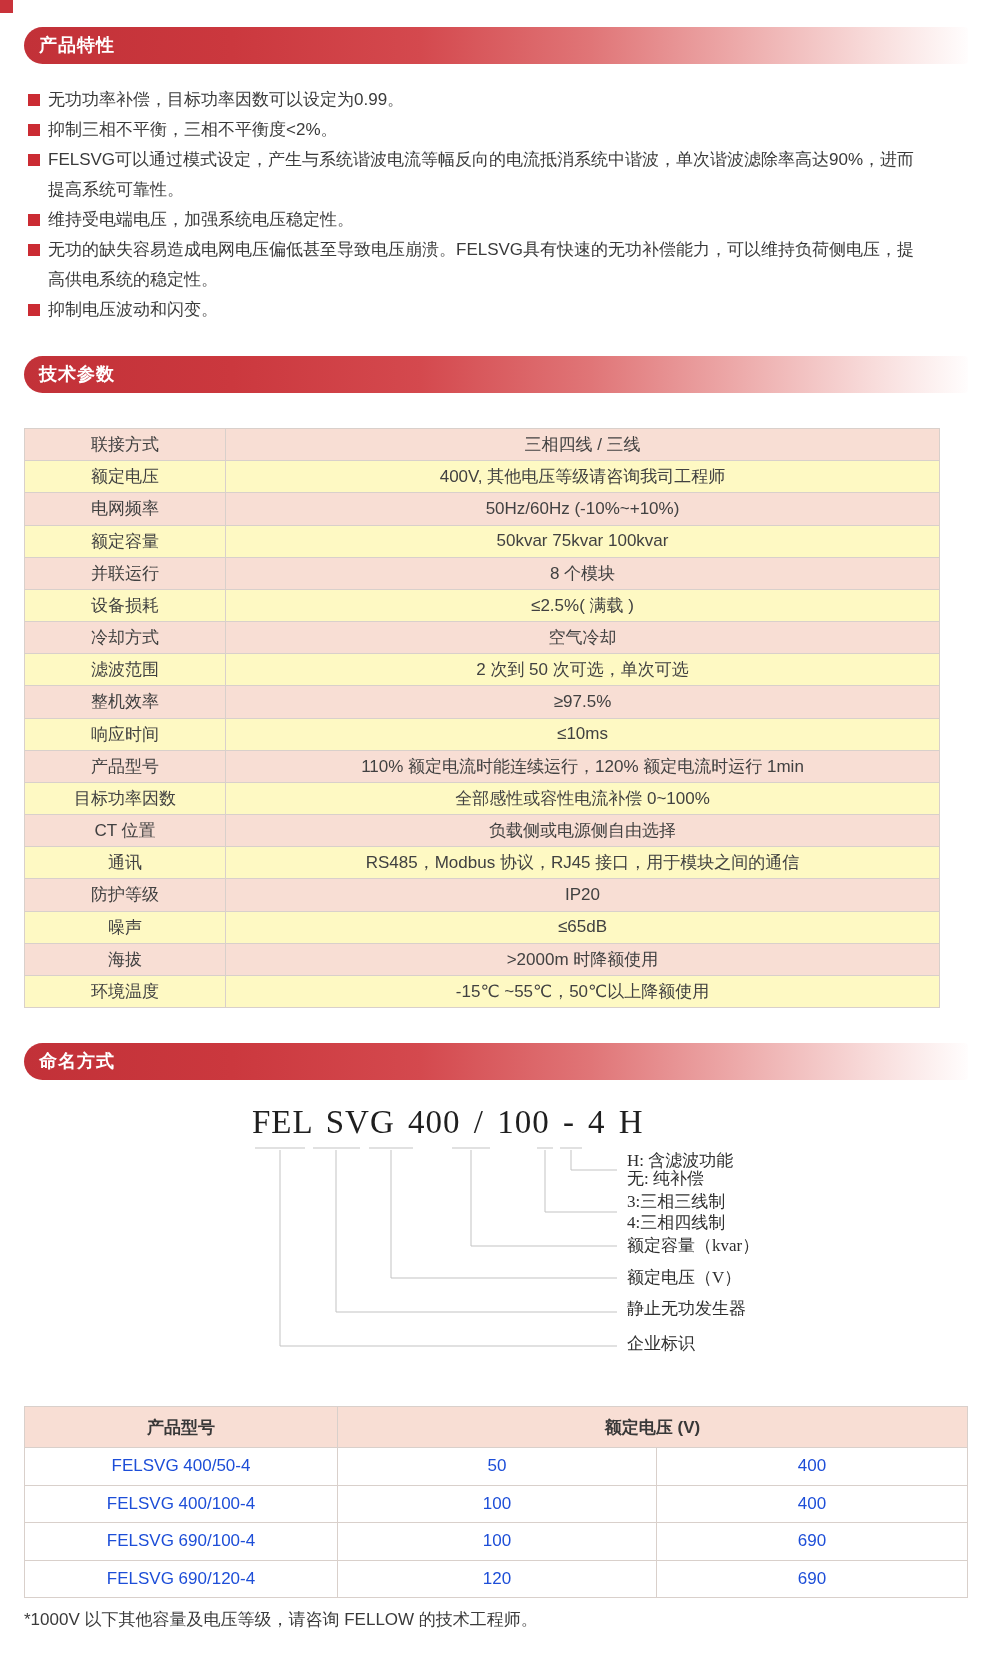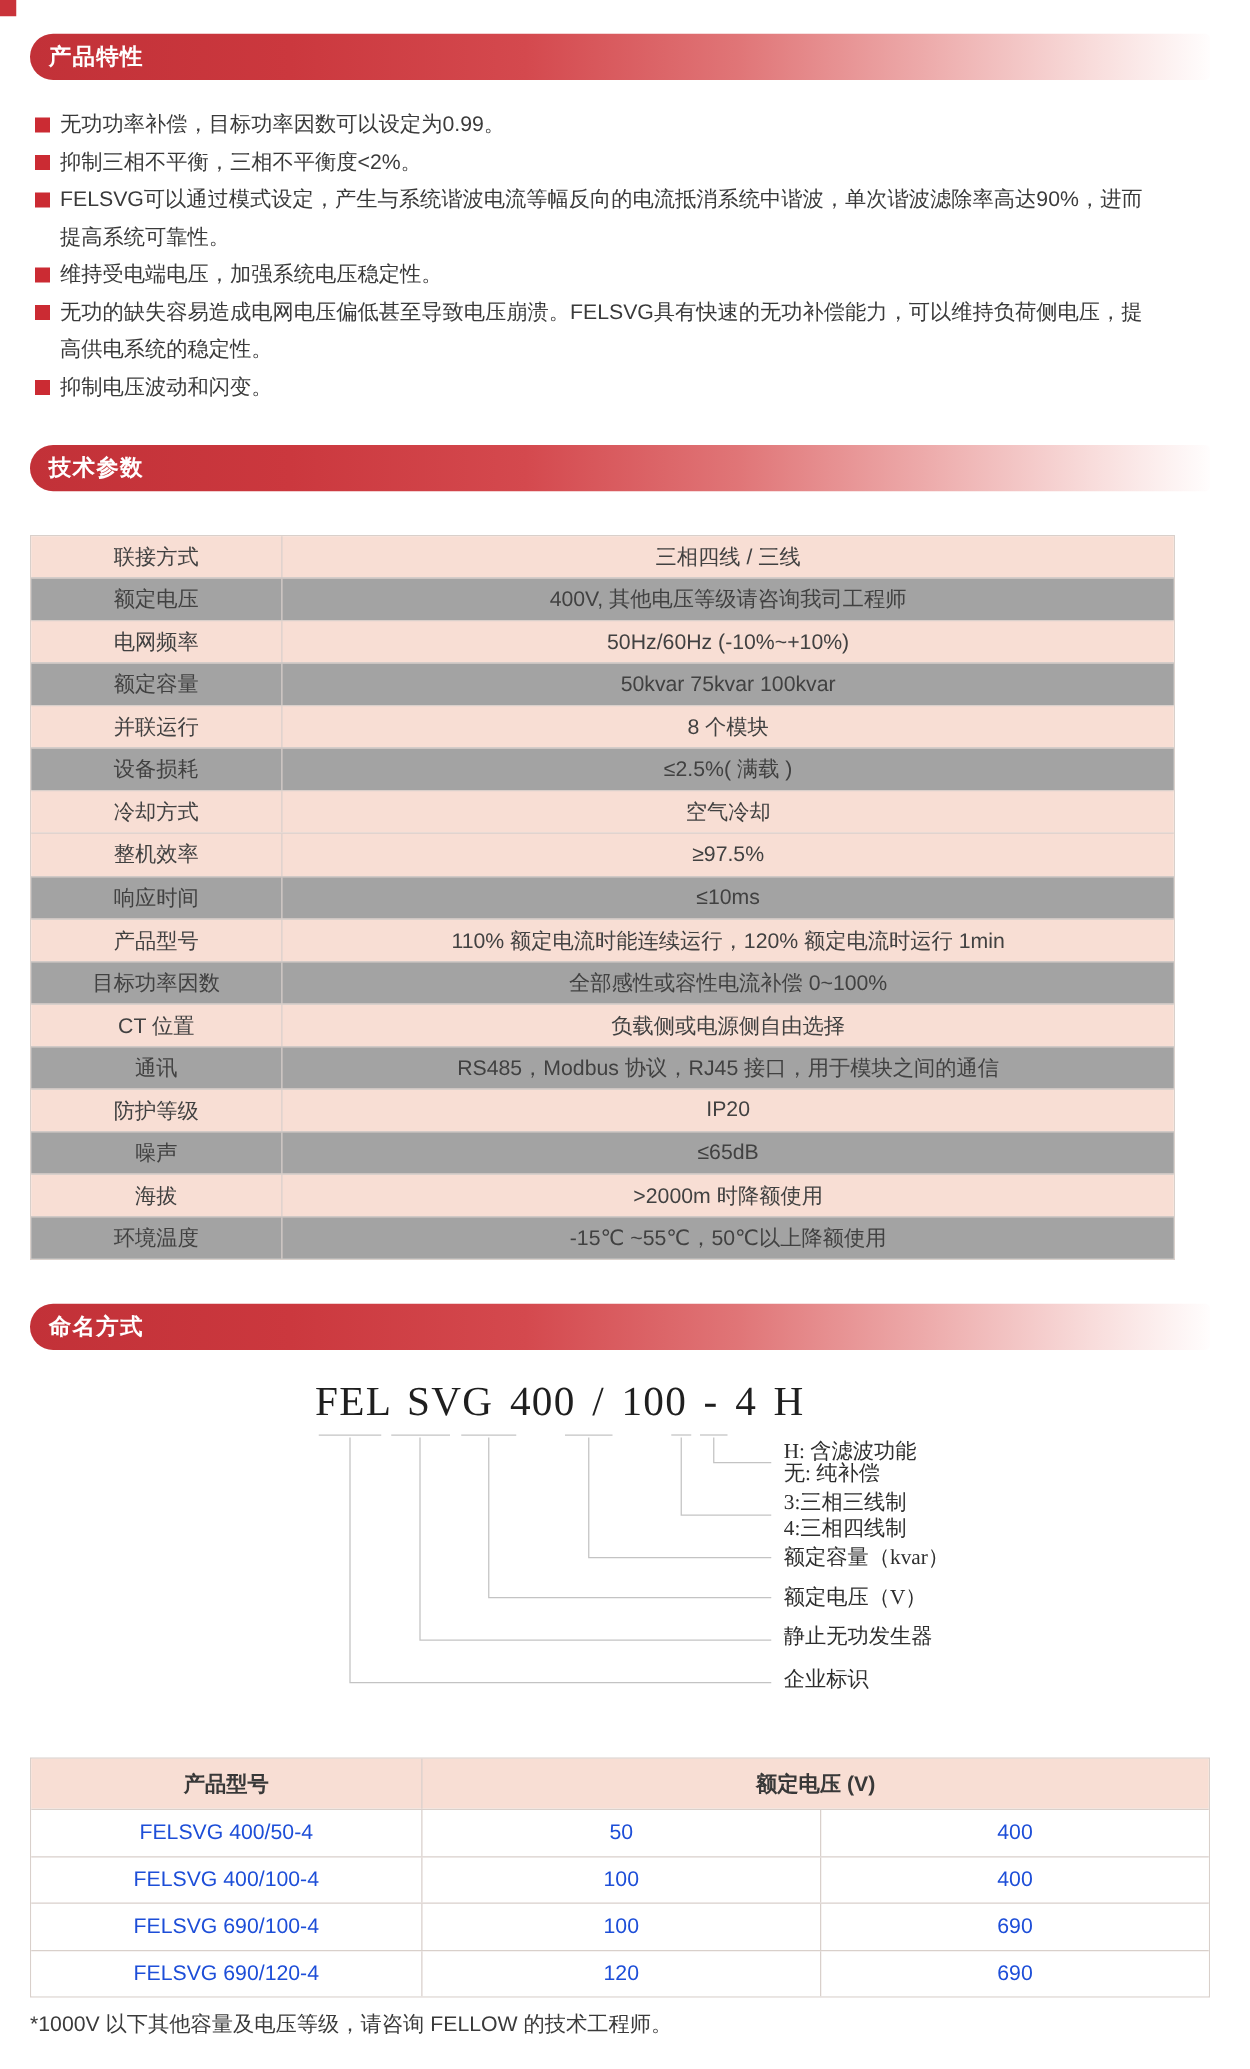--- a/index.html
+++ b/index.html
@@ -29,21 +29,21 @@
   }
   
   .spec-table{
     left:24px;top:428px;width:916px;height:580px;
     border:1px solid #d9d0cb;box-sizing:border-box;
     display:flex;flex-direction:column;
   }
   .spec-row{flex:1;display:flex;border-top:1px solid #d9d0cb;}
   .spec-row:first-child{border-top:none;}
   .spec-row.pink{background:#f8ded4;}
-  .spec-row.white{background:#a3a3a3;text-align:right;}
+  .spec-row.white{background:#fef9c3;text-align:right;}
   .spec-label{
     width:200px;border-right:1px solid #d9d0cb;display:flex;align-items:center;justify-content:center;
     font-size:17px;color:#414141;
   }
   .spec-value{
     flex:1;display:flex;align-items:center;justify-content:center;
     font-size:17px;color:#414141;
   }
   
   .model-text{
@@ -136,20 +136,24 @@
       <div class="spec-label">并联运行</div>
       <div class="spec-value">8 个模块</div>
     </div>
     <div class="spec-row white">
       <div class="spec-label">设备损耗</div>
       <div class="spec-value">≤2.5%( 满载 )</div>
     </div>
     <div class="spec-row pink">
       <div class="spec-label">冷却方式</div>
       <div class="spec-value">空气冷却</div>
+    </div>
+    <div class="spec-row white">
+      <div class="spec-label">滤波范围</div>
+      <div class="spec-value">2 次到 50 次可选，单次可选</div>
     </div>
     <div class="spec-row pink">
       <div class="spec-label">整机效率</div>
       <div class="spec-value">≥97.5%</div>
     </div>
     <div class="spec-row white">
       <div class="spec-label">响应时间</div>
       <div class="spec-value">≤10ms</div>
     </div>
     <div class="spec-row pink">

